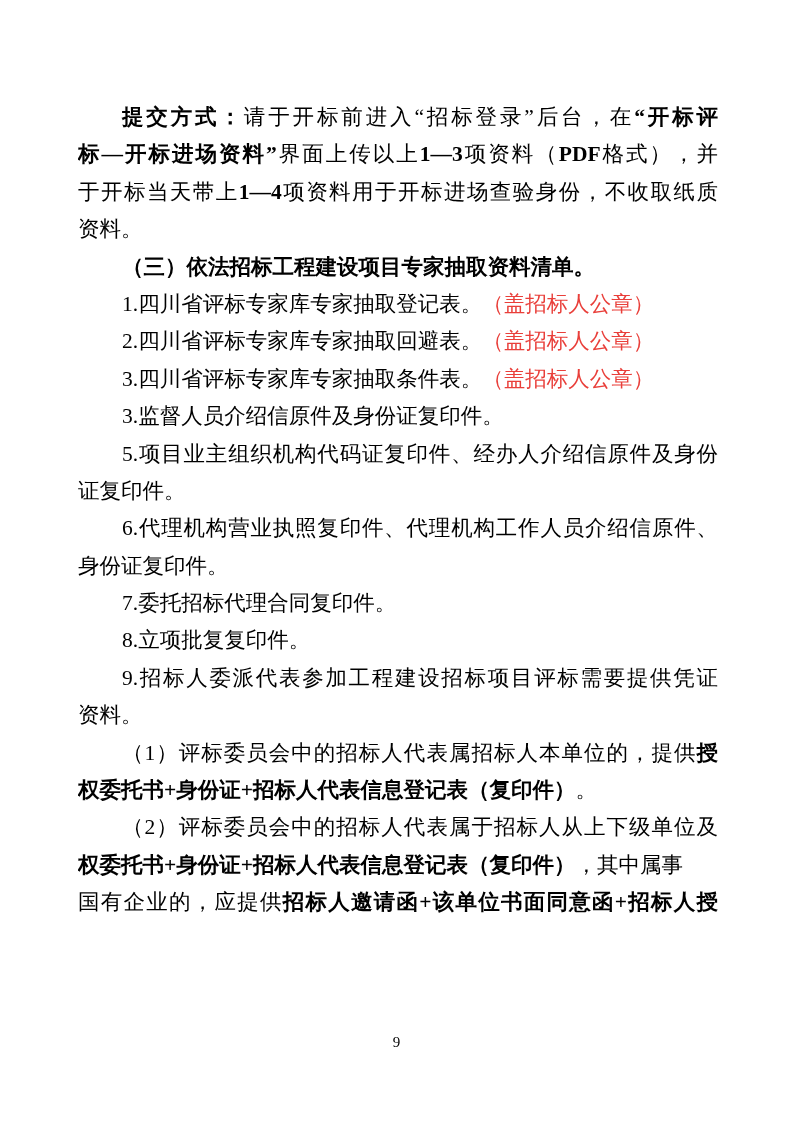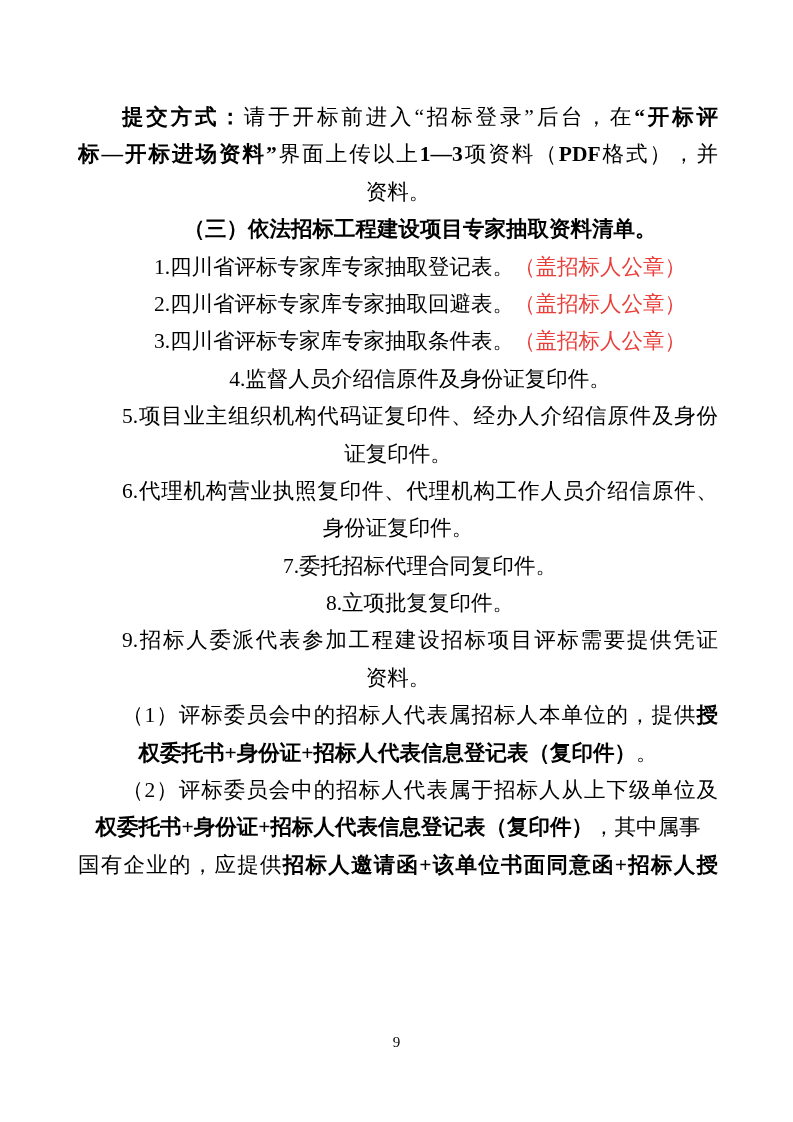--- a/index.html
+++ b/index.html
@@ -17,21 +17,21 @@
     position: absolute;
     left: 78px;
     top: 99px;
     width: 640px;
     font-size: 21.5px;
   }
   .line {
     height: 37.4px;
     line-height: 37.4px;
     overflow: hidden;
-    text-align: center;
+    text-align: left;
   }
   .line.justify {
     text-align: justify;
     text-align-last: justify;
     -moz-text-align-last: justify;
   }
   .line.indent { text-indent: 44px; }
   .seg-normal { font-weight: 400; }
   .seg-bold { font-weight: 700; }
   .seg-red { font-weight: 400; }
@@ -46,26 +46,27 @@
     color: #000000;
   }
 </style>
 </head>
 <body>
 
 <div class="page">
   <main class="doc-body" id="doc-body" style="color: rgb(0, 0, 0);">
       <div class="line justify indent"><span class="seg-bold">提交方式：</span><span class="seg-normal">请于开标前进入“招标登录”后台，在</span><span class="seg-bold">“开标评</span></div>
       <div class="line justify"><span class="seg-bold">标—开标进场资料”</span><span class="seg-normal">界面上传以上</span><span class="seg-bold">1—3</span><span class="seg-normal">项资料（</span><span class="seg-bold">PDF</span><span class="seg-normal">格式），并</span></div>
+      <div class="line justify"><span class="seg-normal">于开标当天带上</span><span class="seg-bold">1—4</span><span class="seg-normal">项资料用于开标进场查验身份，不收取纸质</span></div>
       <div class="line"><span class="seg-normal">资料。</span></div>
       <div class="line indent"><span class="seg-bold">（三）依法招标工程建设项目专家抽取资料清单。</span></div>
       <div class="line indent"><span class="seg-normal">1.四川省评标专家库专家抽取登记表。</span><span class="seg-red" style="color: rgb(233, 63, 58);">（盖招标人公章）</span></div>
       <div class="line indent"><span class="seg-normal">2.四川省评标专家库专家抽取回避表。</span><span class="seg-red" style="color: rgb(233, 63, 58);">（盖招标人公章）</span></div>
       <div class="line indent"><span class="seg-normal">3.四川省评标专家库专家抽取条件表。</span><span class="seg-red" style="color: rgb(233, 63, 58);">（盖招标人公章）</span></div>
-      <div class="line indent"><span class="seg-normal">4.监督人员介绍信原件及身份证复印件。</span></div>
+      <div class="line indent"><span class="seg-normal">3.监督人员介绍信原件及身份证复印件。</span></div>
       <div class="line justify indent"><span class="seg-normal">5.项目业主组织机构代码证复印件、经办人介绍信原件及身份</span></div>
       <div class="line"><span class="seg-normal">证复印件。</span></div>
       <div class="line justify indent"><span class="seg-normal">6.代理机构营业执照复印件、代理机构工作人员介绍信原件、</span></div>
       <div class="line"><span class="seg-normal">身份证复印件。</span></div>
       <div class="line indent"><span class="seg-normal">7.委托招标代理合同复印件。</span></div>
       <div class="line indent"><span class="seg-normal">8.立项批复复印件。</span></div>
       <div class="line justify indent"><span class="seg-normal">9.招标人委派代表参加工程建设招标项目评标需要提供凭证</span></div>
       <div class="line"><span class="seg-normal">资料。</span></div>
       <div class="line justify indent"><span class="seg-normal">（1）评标委员会中的招标人代表属招标人本单位的，提供</span><span class="seg-bold">授</span></div>
       <div class="line"><span class="seg-bold">权委托书+身份证+招标人代表信息登记表（复印件）</span><span class="seg-normal">。</span></div>

